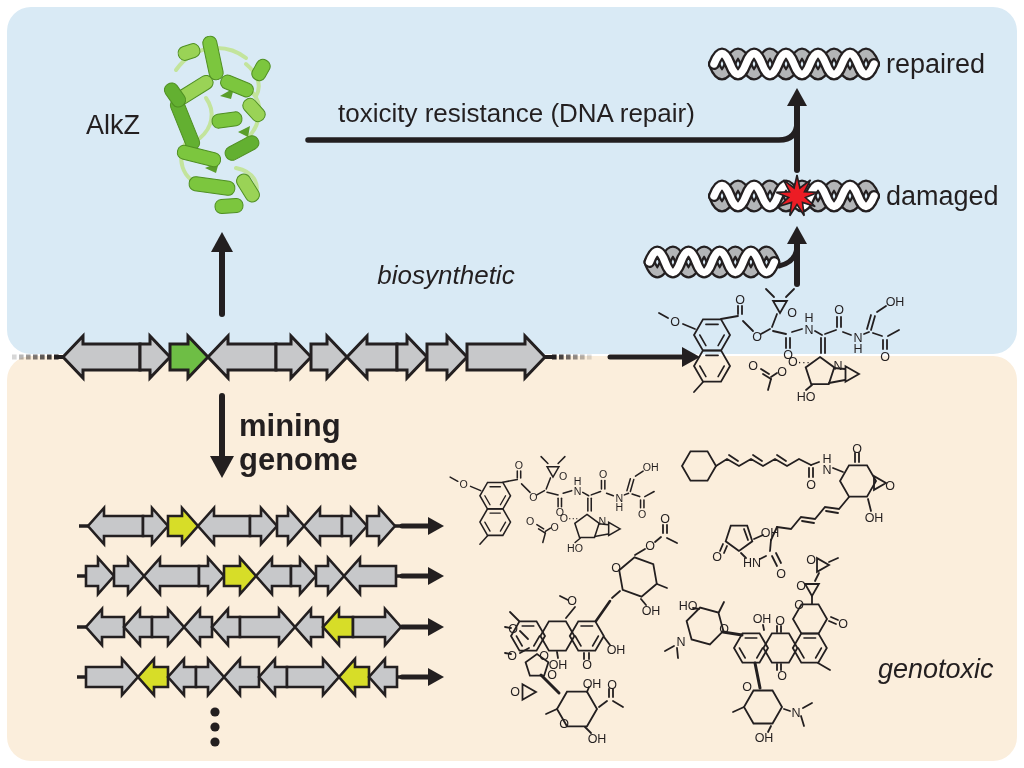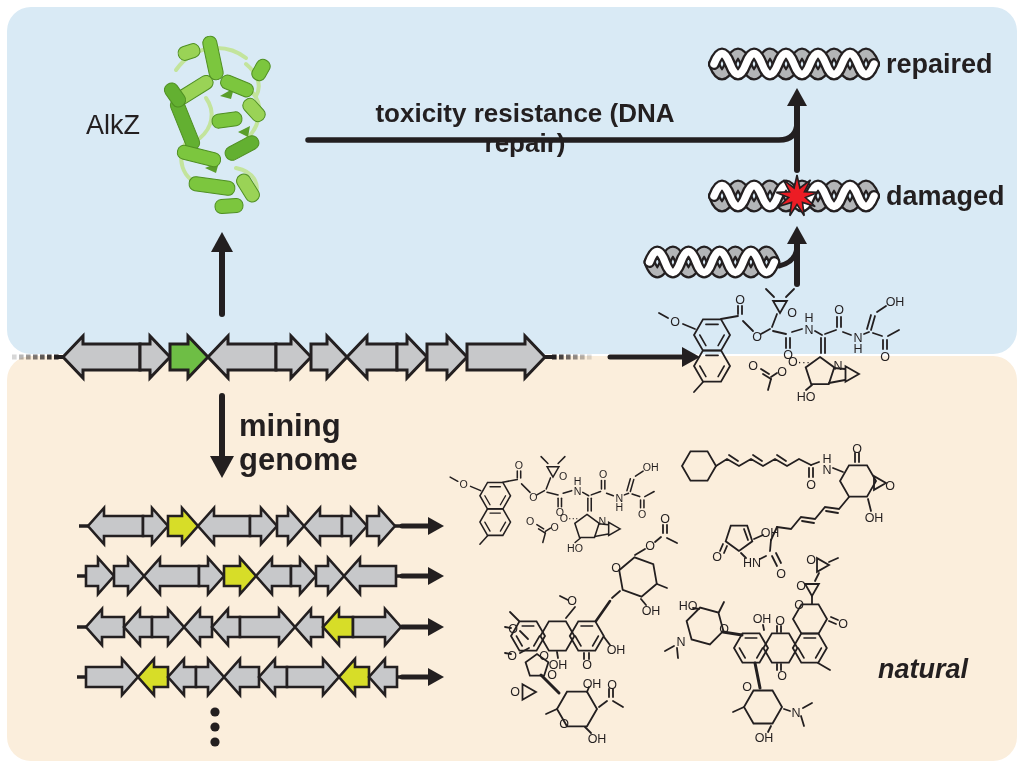--- a/index.html
+++ b/index.html
@@ -2,23 +2,23 @@
 <html><head>
 <meta charset="utf-8">
 <style>
   html,body{margin:0;padding:0;background:#ffffff;}
   body{width:1024px;height:768px;font-family:"Liberation Sans",sans-serif;color:#231f20;overflow:hidden;}
   .fig{position:relative;width:1024px;height:768px;background:#fff;}
   .panel{position:absolute;left:7px;right:7px;border-radius:24px;}
   #panel-blue{top:7px;height:347px;background:var(--blue,#d9eaf5);}
   #panel-peach{top:356px;bottom:7px;background:var(--peach,#fbeedc);}
   #gfx{position:absolute;left:0;top:0;width:1024px;height:768px;}
-  .lbl{position:absolute;color:var(--ink,#231f20);line-height:1.15;font-weight:bold;}
+  .lbl{position:absolute;color:var(--ink,#231f20);line-height:1.15;}
   .lbl-alkz{left:86px;top:110px;font-size:27px;font-weight:normal;}
-  .lbl-tox{left:338px;top:99px;width:374px;text-align:center;font-size:26px;}
+  .lbl-tox{left:338px;top:99px;width:374px;font-size:26px;}
   .lbl-repaired{left:886px;top:49px;font-size:27px;}
   .lbl-damaged{left:886px;top:181px;font-size:27px;}
   .lbl-bgc{left:368px;top:260px;width:156px;text-align:center;font-size:26px;font-style:italic;line-height:1.22;}
   .lbl-mining{left:239px;top:409px;font-size:31px;font-weight:bold;line-height:1.1;}
   .lbl-azino{left:834px;top:394px;font-size:27px;font-style:italic;}
   .lbl-geno{left:878px;top:652px;font-size:27px;font-style:italic;line-height:1.33;}
 </style>
 </head>
 <body style="--blue: #d9eaf5; --peach: #fbeedc; --ink: #231f20;">
 
@@ -512,21 +512,22 @@
         <text x="753" y="370" text-anchor="middle" font-size="12.5" font-family="&quot;Liberation Sans&quot;,sans-serif" fill="#231f20" stroke="none">O</text>
         <text x="806" y="401" text-anchor="middle" font-size="12.5" font-family="&quot;Liberation Sans&quot;,sans-serif" fill="#231f20" stroke="none">HO</text>
       </g>
     </svg>
 
   <div class="lbl lbl-alkz">AlkZ</div>
   <div class="lbl lbl-tox">toxicity resistance (DNA repair)</div>
   <div class="lbl lbl-repaired">repaired</div>
   <div class="lbl lbl-damaged">damaged</div>
   <div class="lbl lbl-bgc">
+    <div>biosynthetic</div>
   </div>
   <div class="lbl lbl-mining">
     <div>mining</div>
     <div>genome</div>
   </div>
   <div class="lbl lbl-geno">
-    <div>natural</div>
+    <div>genotoxic</div>
   </div>
 </div>
 
 </body></html>

